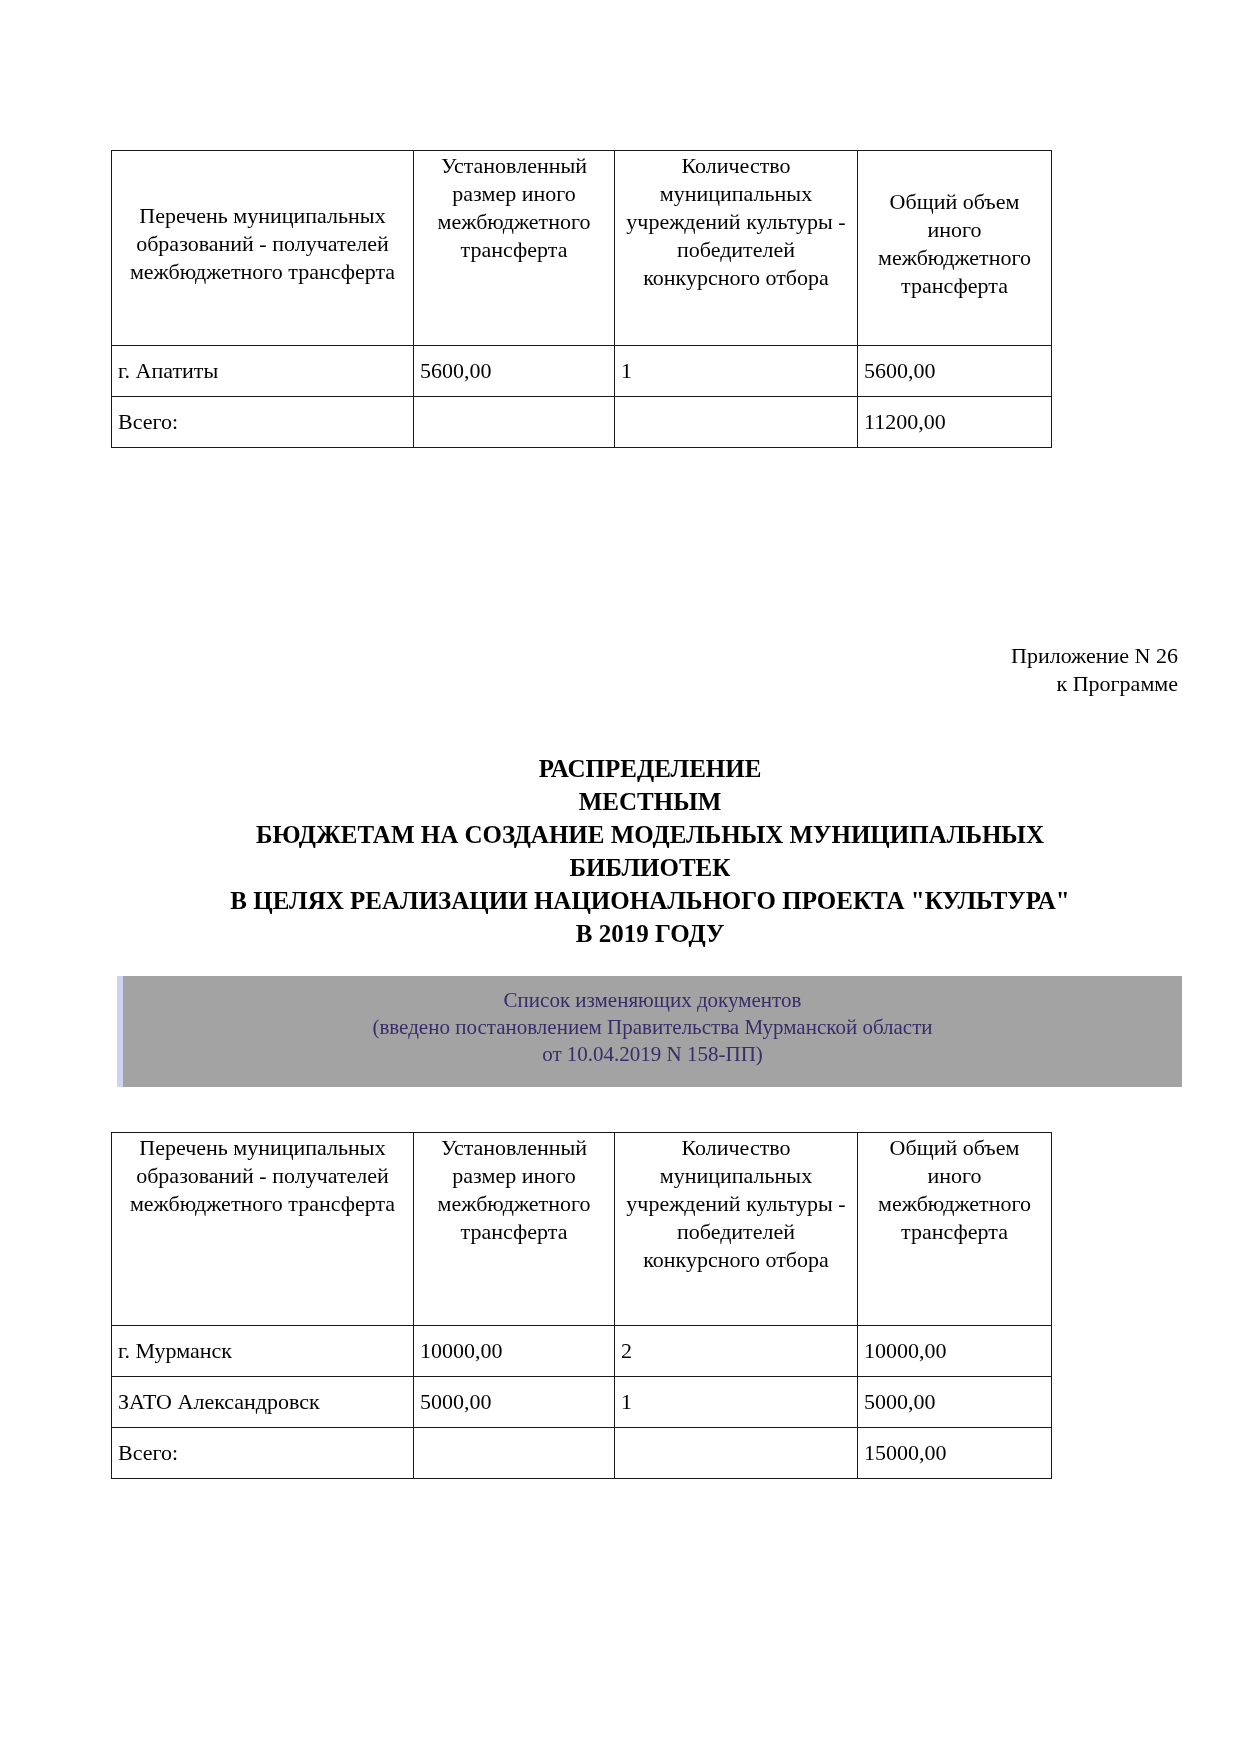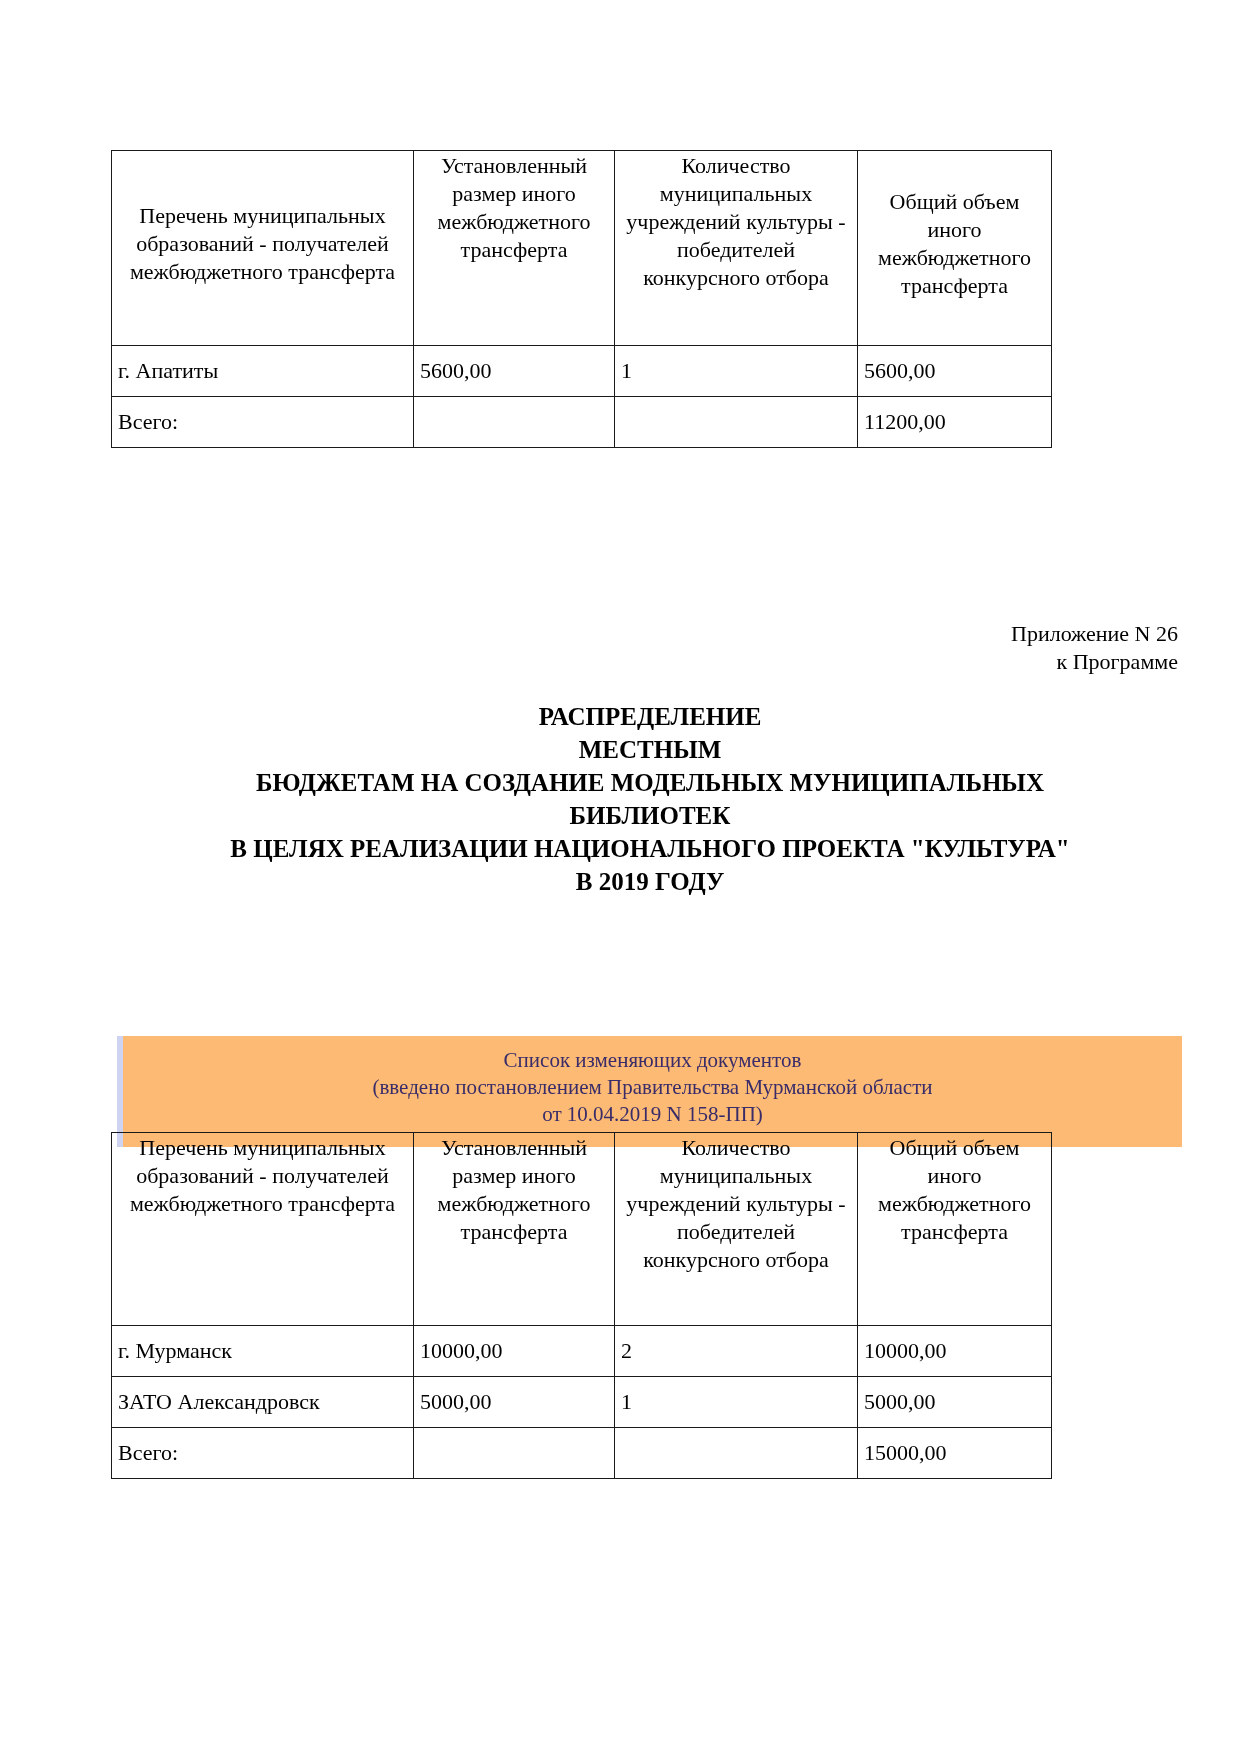--- a/index.html
+++ b/index.html
@@ -25,31 +25,31 @@
     .tbl tr.hdr td { height: 195px; text-align: center; vertical-align: top; padding-top: 1px; }
     .tbl tr.hdr td.mid { vertical-align: middle; padding-top: 0; padding-bottom: 8px; }
     .tbl tr.row td { height: 51px; vertical-align: middle; }
     .tbl td.name { text-align: left; }
     .tbl td.num { text-align: left; }
     #table1 { top: 150px; }
     #table2 { top: 1132px; }
     #table2 tr.hdr td { height: 193px; }
 
     .appendix {
-      position: absolute; right: 62px; top: 620px;
+      position: absolute; right: 62px; top: 642px;
       text-align: right; font-size: 22px; line-height: 28px;
     }
     .title {
-      position: absolute; left: 100px; width: 1100px; top: 700px;
+      position: absolute; left: 100px; width: 1100px; top: 752px;
       text-align: center; font-weight: bold; font-size: 25px; line-height: 33px;
     }
     .title div { white-space: nowrap; }
     .changes {
-      position: absolute; left: 117px; top: 1036px; width: 1065px; height: 111px;
-      background: #fdba74; border-left: 6px solid #ced3f1; box-sizing: border-box;
+      position: absolute; left: 117px; top: 976px; width: 1065px; height: 111px;
+      background: #a3a3a3; border-left: 6px solid #ced3f1; box-sizing: border-box;
       color: #392c69; text-align: center; font-size: 21px; line-height: 27px;
       padding-top: 11px;
     }
   </style>
 </head>
 <body>
 
 <table class="tbl" id="table1">
   <colgroup>
       <col class="c1">

